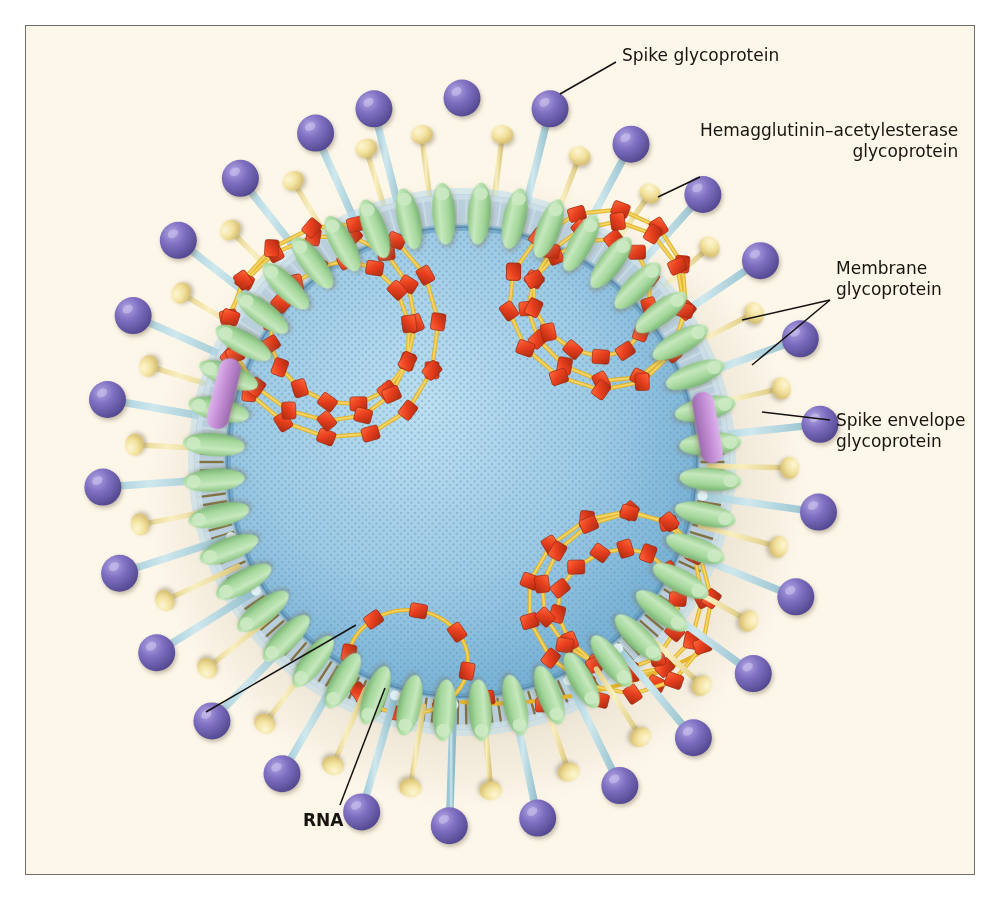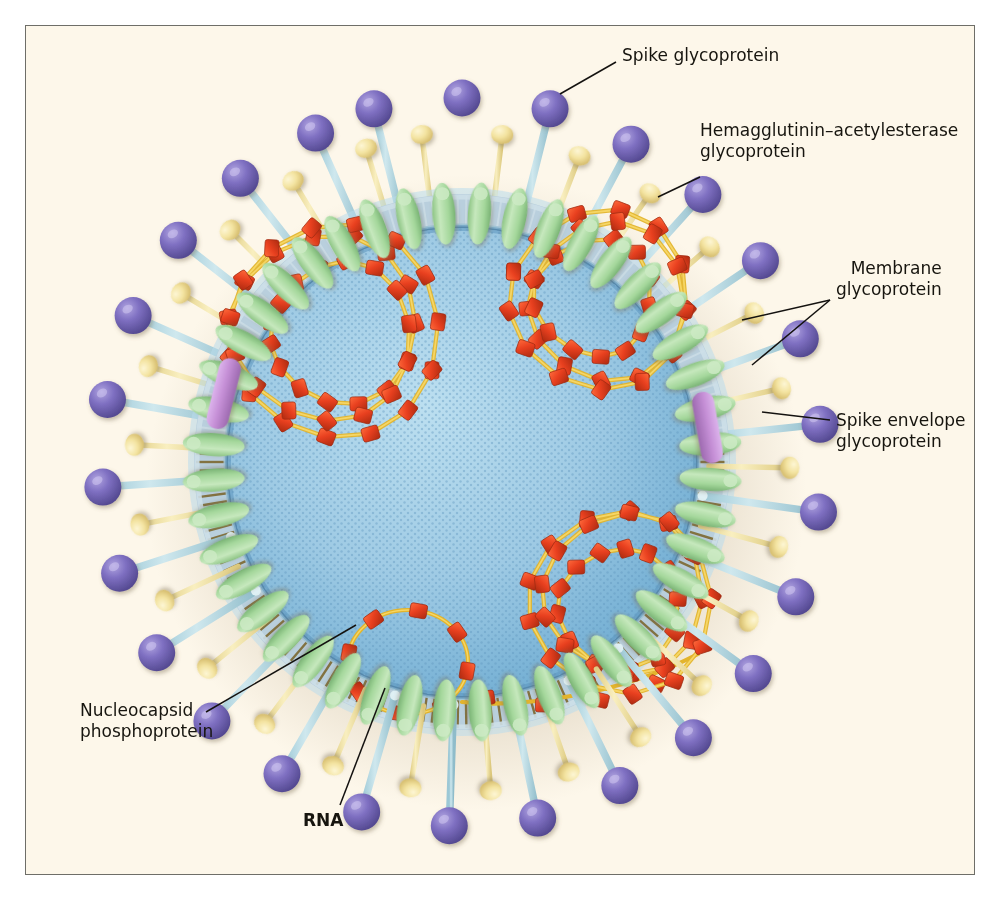--- a/index.html
+++ b/index.html
@@ -1290,26 +1290,24 @@
         <line x1="830" y1="300" x2="742" y2="320" stroke="#141210" stroke-width="1.5"></line>
         <line x1="830" y1="300" x2="752" y2="365" stroke="#141210" stroke-width="1.5"></line>
         <line x1="830" y1="420" x2="762" y2="412" stroke="#141210" stroke-width="1.5"></line>
         <line x1="206" y1="712" x2="356" y2="625" stroke="#141210" stroke-width="1.5"></line>
         <line x1="340" y1="805" x2="385" y2="688" stroke="#141210" stroke-width="1.5"></line>
       </g>
   </svg>
 
   <div class="lbl" style="left:622px;top:45px;">Spike glycoprotein</div>
 
-  <div class="lbl" style="left:700px;top:120px;">Hemagglutinin–acetylesterase
+  <div class="lbl" style="left:700px;top:120px;text-align:right;">Hemagglutinin–acetylesterase
 glycoprotein</div>
 
-  <div class="lbl" style="left:836px;top:258px;text-align:right;">Membrane
+  <div class="lbl" style="left:836px;top:258px;">Membrane
 glycoprotein</div>
 
   <div class="lbl" style="left:836px;top:410px;">Spike envelope
 glycoprotein</div>
 
-  <div class="lbl" style="left:80px;top:700px;">Nucleocapsid
-phosphoprotein</div>
 
   <div class="lbl" style="left:303px;top:810px;font-weight:bold;">RNA</div>
 </div>
 
 </body></html>

